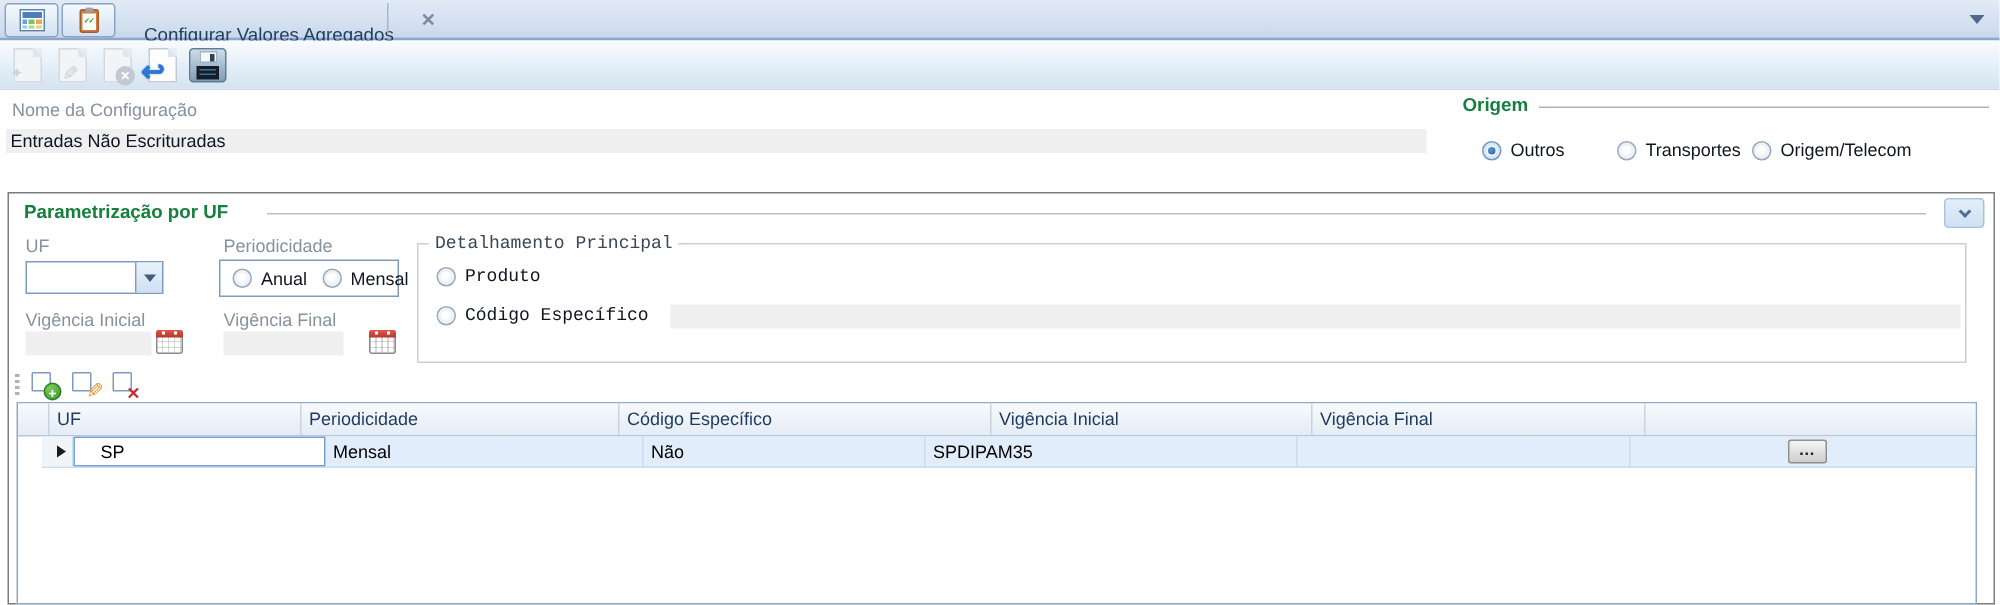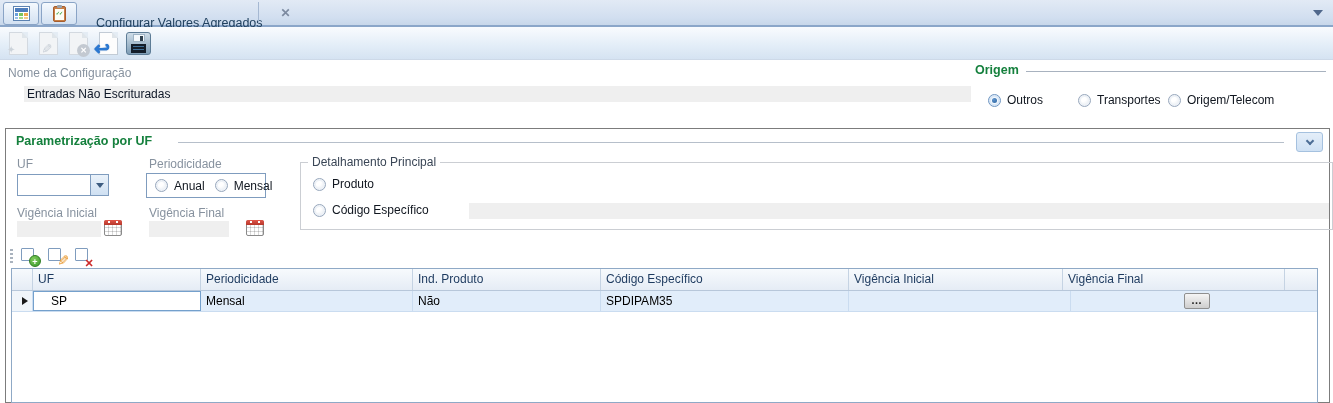--- a/index.html
+++ b/index.html
@@ -119,21 +119,21 @@
   .gbadge.del { background:transparent; color:#cc2a2a; font-size:11px; bottom:-2px; }
   .gpencil { position:absolute; right:1px; bottom:-1px; color:#e8972c; font-size:14px; transform:rotate(90deg); }
 
   
   .grid { position:absolute; left:5px; top:139px; width:1307px; height:135px;
     border:1px solid #8fa9c6; background:#fff; }
   .grid-header { display:flex; height:22px;
     background:linear-gradient(180deg,#f7fafd,#e5ecf5); border-bottom:1px solid #b7c7da; }
   .hcell { border-right:1px solid #c5d3e3; line-height:21px; padding-left:5px;
     color:#1d3a5f; overflow:hidden; white-space:nowrap; cursor:pointer; }
-  .grid-row { display:flex; height:21px; background:#e1edfa; border-bottom:1px solid #cadcf0; cursor:pointer; }
+  .grid-row { display:flex; height:21px; background:#e1edfa; border-bottom:1px solid #cadcf0; cursor:pointer;margin-left:16px; }
   .rcell { border-right:1px solid #cadcf0; line-height:20px; padding-left:5px;
     color:#000; overflow:hidden; white-space:nowrap; }
   .sel-cell { display:flex; align-items:center; justify-content:center; background:#f0f5fa; }
   .row-arrow { width:0; height:0; border-left:6px solid #1a1a1a;
     border-top:4px solid transparent; border-bottom:4px solid transparent; }
   .uf-cell { background:#fff; border:1px solid #74a0cc; padding-left:17px; line-height:18px; }
   .act-cell { display:flex; align-items:center; justify-content:center; }
   .ellipsis-btn { width:26px; height:16px; border:1px solid #8f8f8f; border-radius:2px;
     background:linear-gradient(180deg,#f5f5f5,#cecece); font-weight:bold; font-size:11px;
     line-height:12px; text-align:center; color:#222; cursor:pointer; }
@@ -192,21 +192,21 @@
       <span class="floppy">
         <span class="slot">
             <i></i>
           </span>
           <span class="label"></span>
       </span>
     </div>
   </div>
 
   <div class="abs field-label" style="left:8px; top:66px;">Nome da Configuração</div>
-  <div class="abs gray-field" style="left:24px; top:86px; width:947px;">Entradas Não Escrituradas</div>
+  <div class="abs gray-field" style="left:4px; top:86px; width:947px;">Entradas Não Escrituradas</div>
 
   <div class="abs group-title" style="left:975px; top:63px;">Origem</div>
   <div class="abs group-line" style="left:1026px; top:71px; width:300px;"></div>
 
   <div class="abs radio-row" style="left:988px; top:93px;">
     <span class="radio sel"></span>
     <span class="radio-label">Outros</span>
   </div>
   <div class="abs radio-row" style="left:1078px; top:93px;">
     <span class="radio"></span>
@@ -245,21 +245,21 @@
     </div>
 
     <div class="abs field-label" style="left:11px; top:77px;">Vigência Inicial</div>
     <div class="abs gray-field" style="left:11px; top:92px; width:84px;"></div>
     <div class="cal-icon" style="left:98px; top:91px;"></div>
 
     <div class="abs field-label" style="left:143px; top:77px;">Vigência Final</div>
     <div class="abs gray-field" style="left:143px; top:92px; width:80px;"></div>
     <div class="cal-icon" style="left:240px; top:91px;"></div>
 
-    <div class="frame" style="left:294px; top:33px; width:1033px; height:68px;">
+    <div class="frame" style="left:272px; top:33px; width:1033px; height:80px;font-family:Liberation Mono, monospace;">
       <span class="frame-legend">Detalhamento Principal</span>
       <div class="abs radio-row" style="left:12px; top:14px;">
         <span class="radio"></span>
         <span class="radio-label">Produto</span>
       </div>
       <div class="abs radio-row" style="left:12px; top:40px;">
         <span class="radio"></span>
         <span class="radio-label">Código Específico</span>
       </div>
       <div class="abs gray-field" style="left:168px; top:40px; width:860px;"></div>
@@ -279,21 +279,20 @@
         <span class="gbox"></span>
         <span class="gbadge del">✕</span>
       </span>
     </div>
 
     <div class="grid">
       <div class="grid-header">
         <div class="hcell w-sel"></div>
         <div class="hcell w-uf">UF</div>
         <div class="hcell w-per">Periodicidade</div>
-        <div class="hcell w-ind">Ind. Produto</div>
         <div class="hcell w-cod">Código Específico</div>
         <div class="hcell w-vi">Vigência Inicial</div>
         <div class="hcell w-vf">Vigência Final</div>
         <div class="hcell w-act" style="border-right:none;"></div>
       </div>
       <div class="grid-row">
         <div class="rcell w-sel sel-cell">
           <span class="row-arrow"></span>
         </div>
         <div class="rcell w-uf uf-cell">SP</div>

